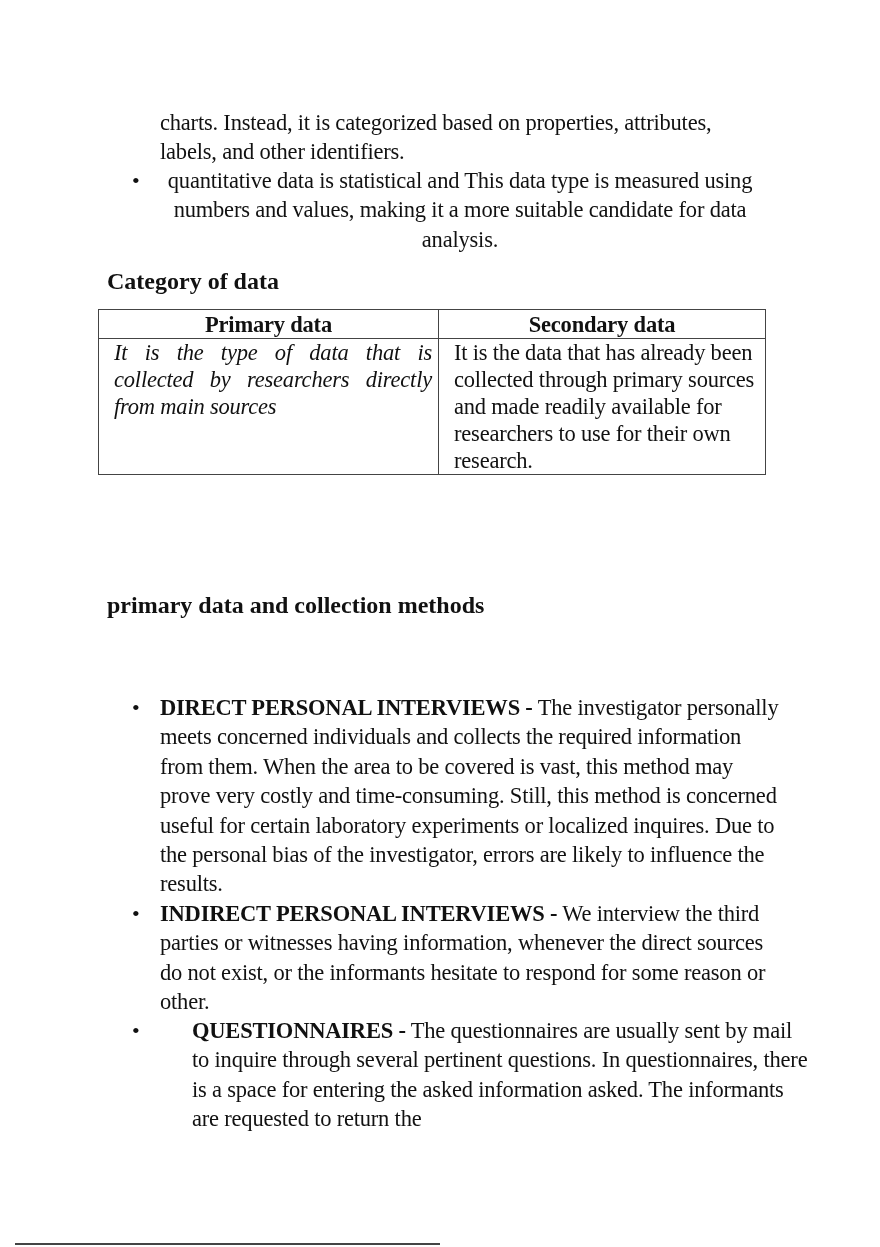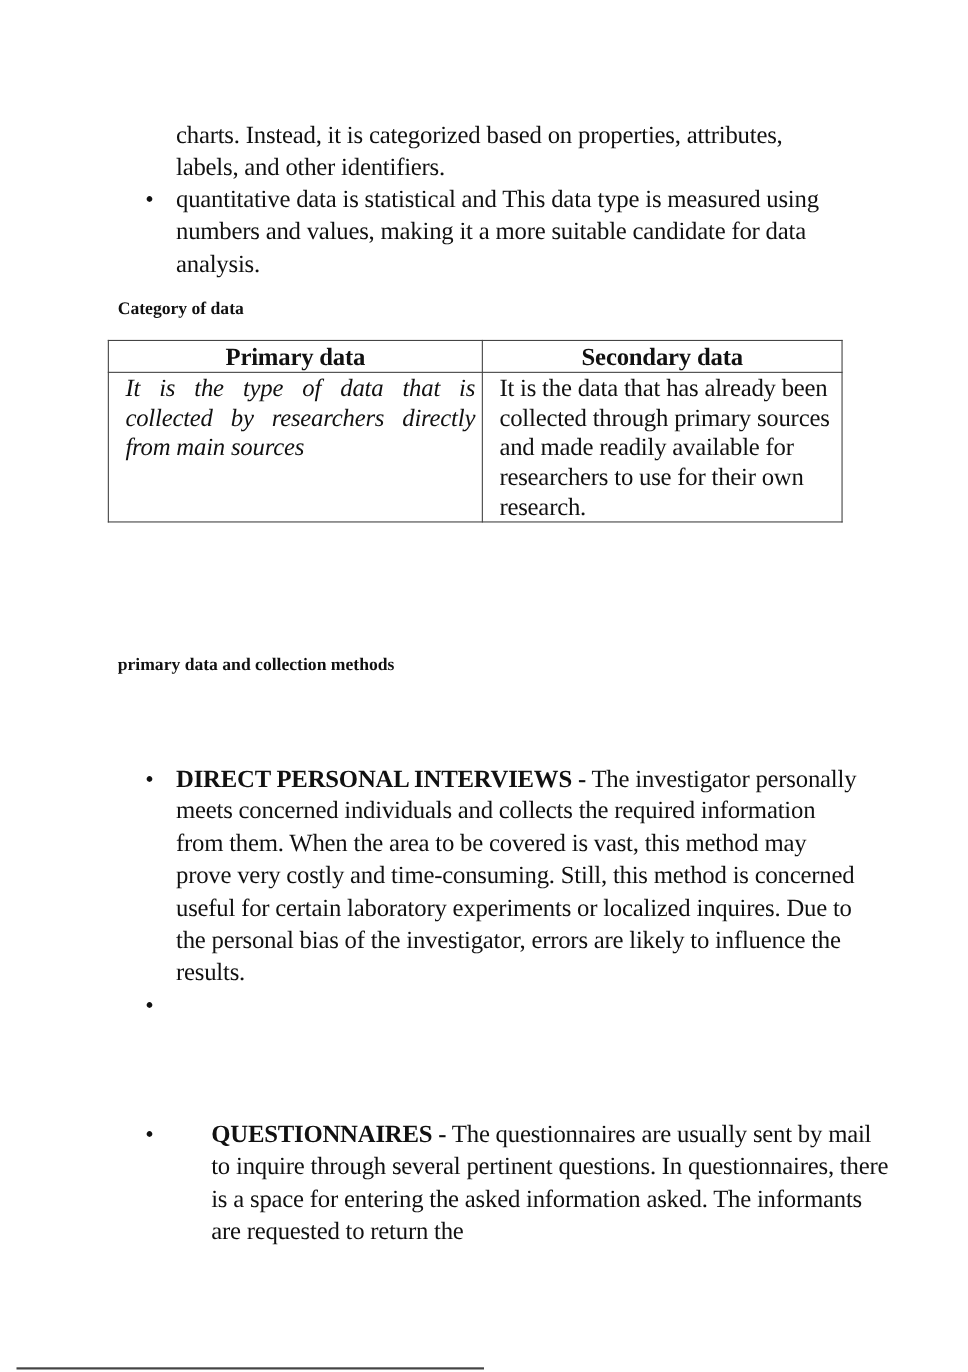--- a/index.html
+++ b/index.html
@@ -9,21 +9,21 @@
   }
   .page { position: absolute; left: 0; top: 0; width: 880px; height: 1247px; padding-left: 44px; }
   .para {
     position: absolute; font-size: 22.5px; line-height: 29.4px;
     letter-spacing: -0.2px;
   }
   .bullet-dot {
     position: absolute; font-size: 22px; line-height: 29.4px;
   }
   .heading {
-    position: absolute; font-weight: bold; font-size: 16px; line-height: 30px;
+    position: absolute; font-weight: bold; font-size: 24px; line-height: 30px;
     left: 107px;
   }
   table.cat {
     position: absolute; left: 98px; top: 309px; width: 668px;
     border-collapse: collapse; font-size: 22.5px; line-height: 27px;
     letter-spacing: -0.2px;
   }
   table.cat th, table.cat td {
     border: 1.5px solid #444; vertical-align: top; padding: 0 6px 0 15px;
   }
@@ -40,21 +40,21 @@
 <body>
 
 <div class="page">
 
   <div class="para" style="left:160px; top:108px; width:620px;">
     <div>charts. Instead, it is categorized based on properties, attributes,</div>
     <div>labels, and other identifiers.</div>
   </div>
 
   <span class="bullet-dot" style="left:132px; top:166px;">•</span>
-  <div class="para" style="left:160px; top:166px; width:600px;">quantitative data is statistical and This data type is measured using numbers and values, making it a more suitable candidate for data analysis.</div>
+  <div class="para" style="left:160px; top:166px; width:600px;text-align:center;">quantitative data is statistical and This data type is measured using numbers and values, making it a more suitable candidate for data analysis.</div>
 
   <div class="heading" style="top:266px;">Category of data</div>
 
   <table class="cat">
     <thead>
       <tr>
         <th>Primary data</th>
         <th>Secondary data</th>
       </tr>
     </thead>
@@ -67,20 +67,23 @@
   </table>
 
   <div class="heading" style="top:590px;">primary data and collection methods</div>
 
   <span class="bullet-dot" style="left:132px; top:693px;">•</span>
   <div class="list-item" style="top:693px;">
     <b>DIRECT PERSONAL INTERVIEWS -</b><span> The investigator personally meets concerned individuals and collects the required information from them. When the area to be covered is vast, this method may prove very costly and time-consuming. Still, this method is concerned useful for certain laboratory experiments or localized inquires. Due to the personal bias of the investigator, errors are likely to influence the results.</span>
   </div>
 
   <span class="bullet-dot" style="left:132px; top:899px;">•</span>
+  <div class="list-item" style="top:899px;">
+    <b>INDIRECT PERSONAL INTERVIEWS -</b><span> We interview the third parties or witnesses having information, whenever the direct sources do not exist, or the informants hesitate to respond for some reason or other.</span>
+  </div>
 
   <span class="bullet-dot" style="left:132px; top:1016px;">•</span>
   <div class="list-item" style="top:1016px;margin-left:32px;">
     <b>QUESTIONNAIRES -</b><span> The questionnaires are usually sent by mail to inquire through several pertinent questions. In questionnaires, there is a space for entering the asked information asked. The informants are requested to return the</span>
   </div>
 
   <div class="footnote-rule"></div>
 </div>
 
 </body></html>

